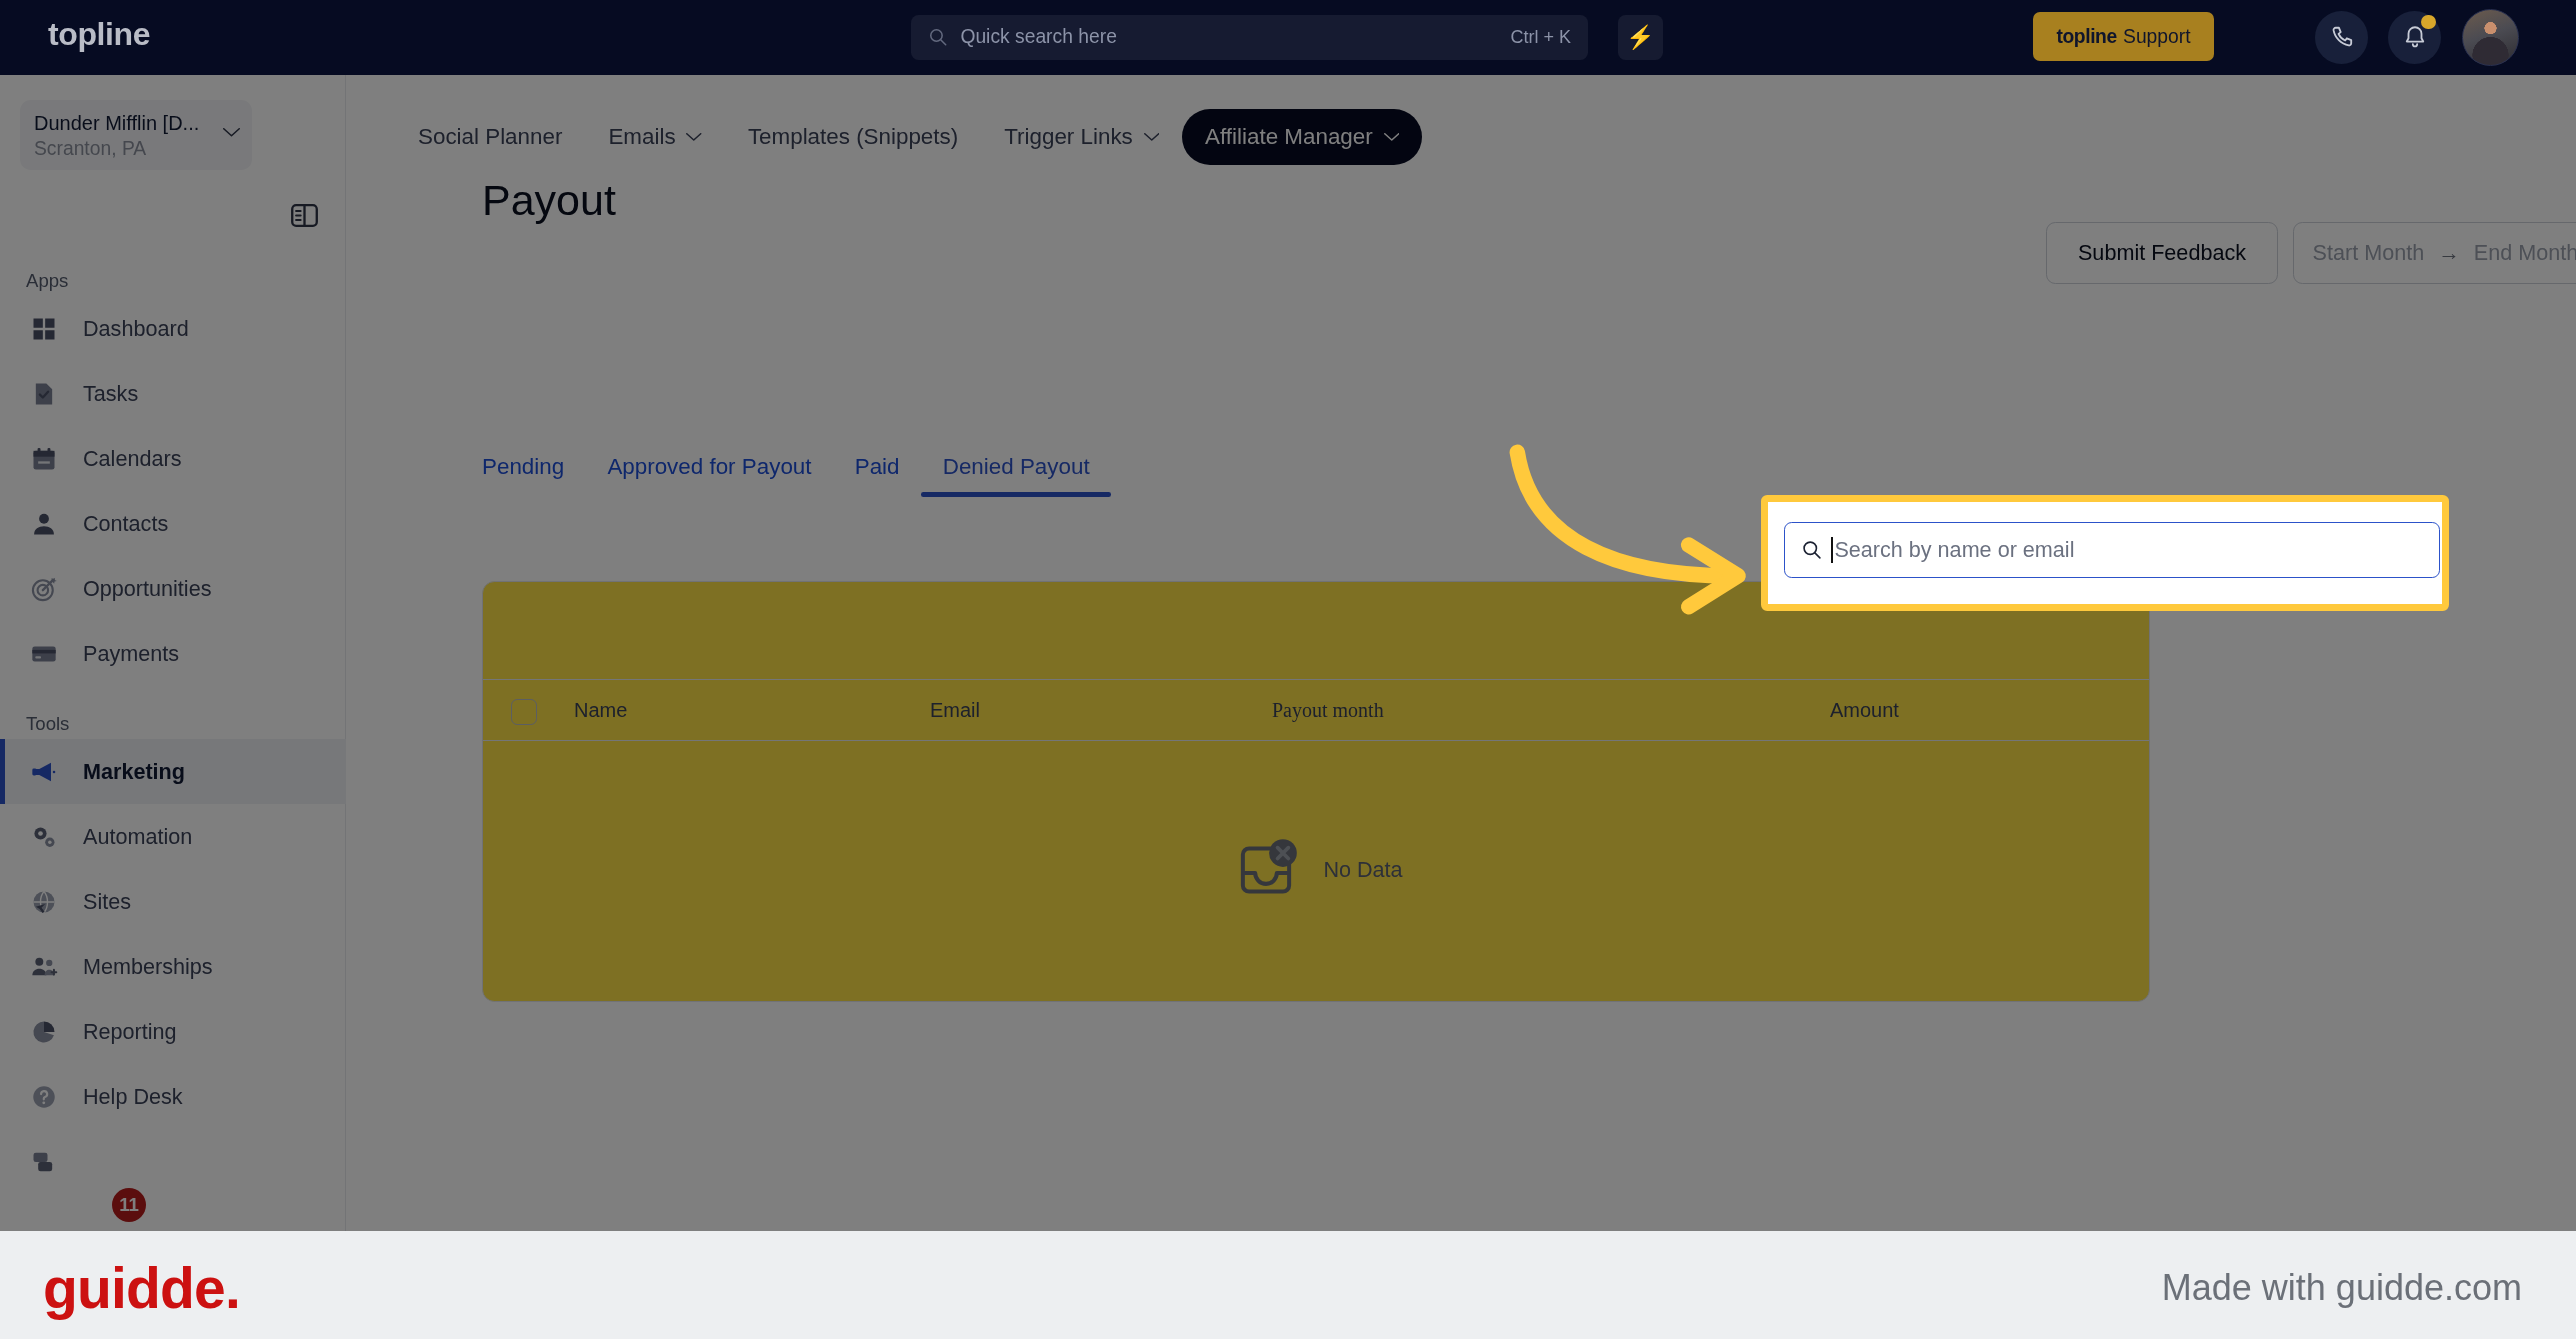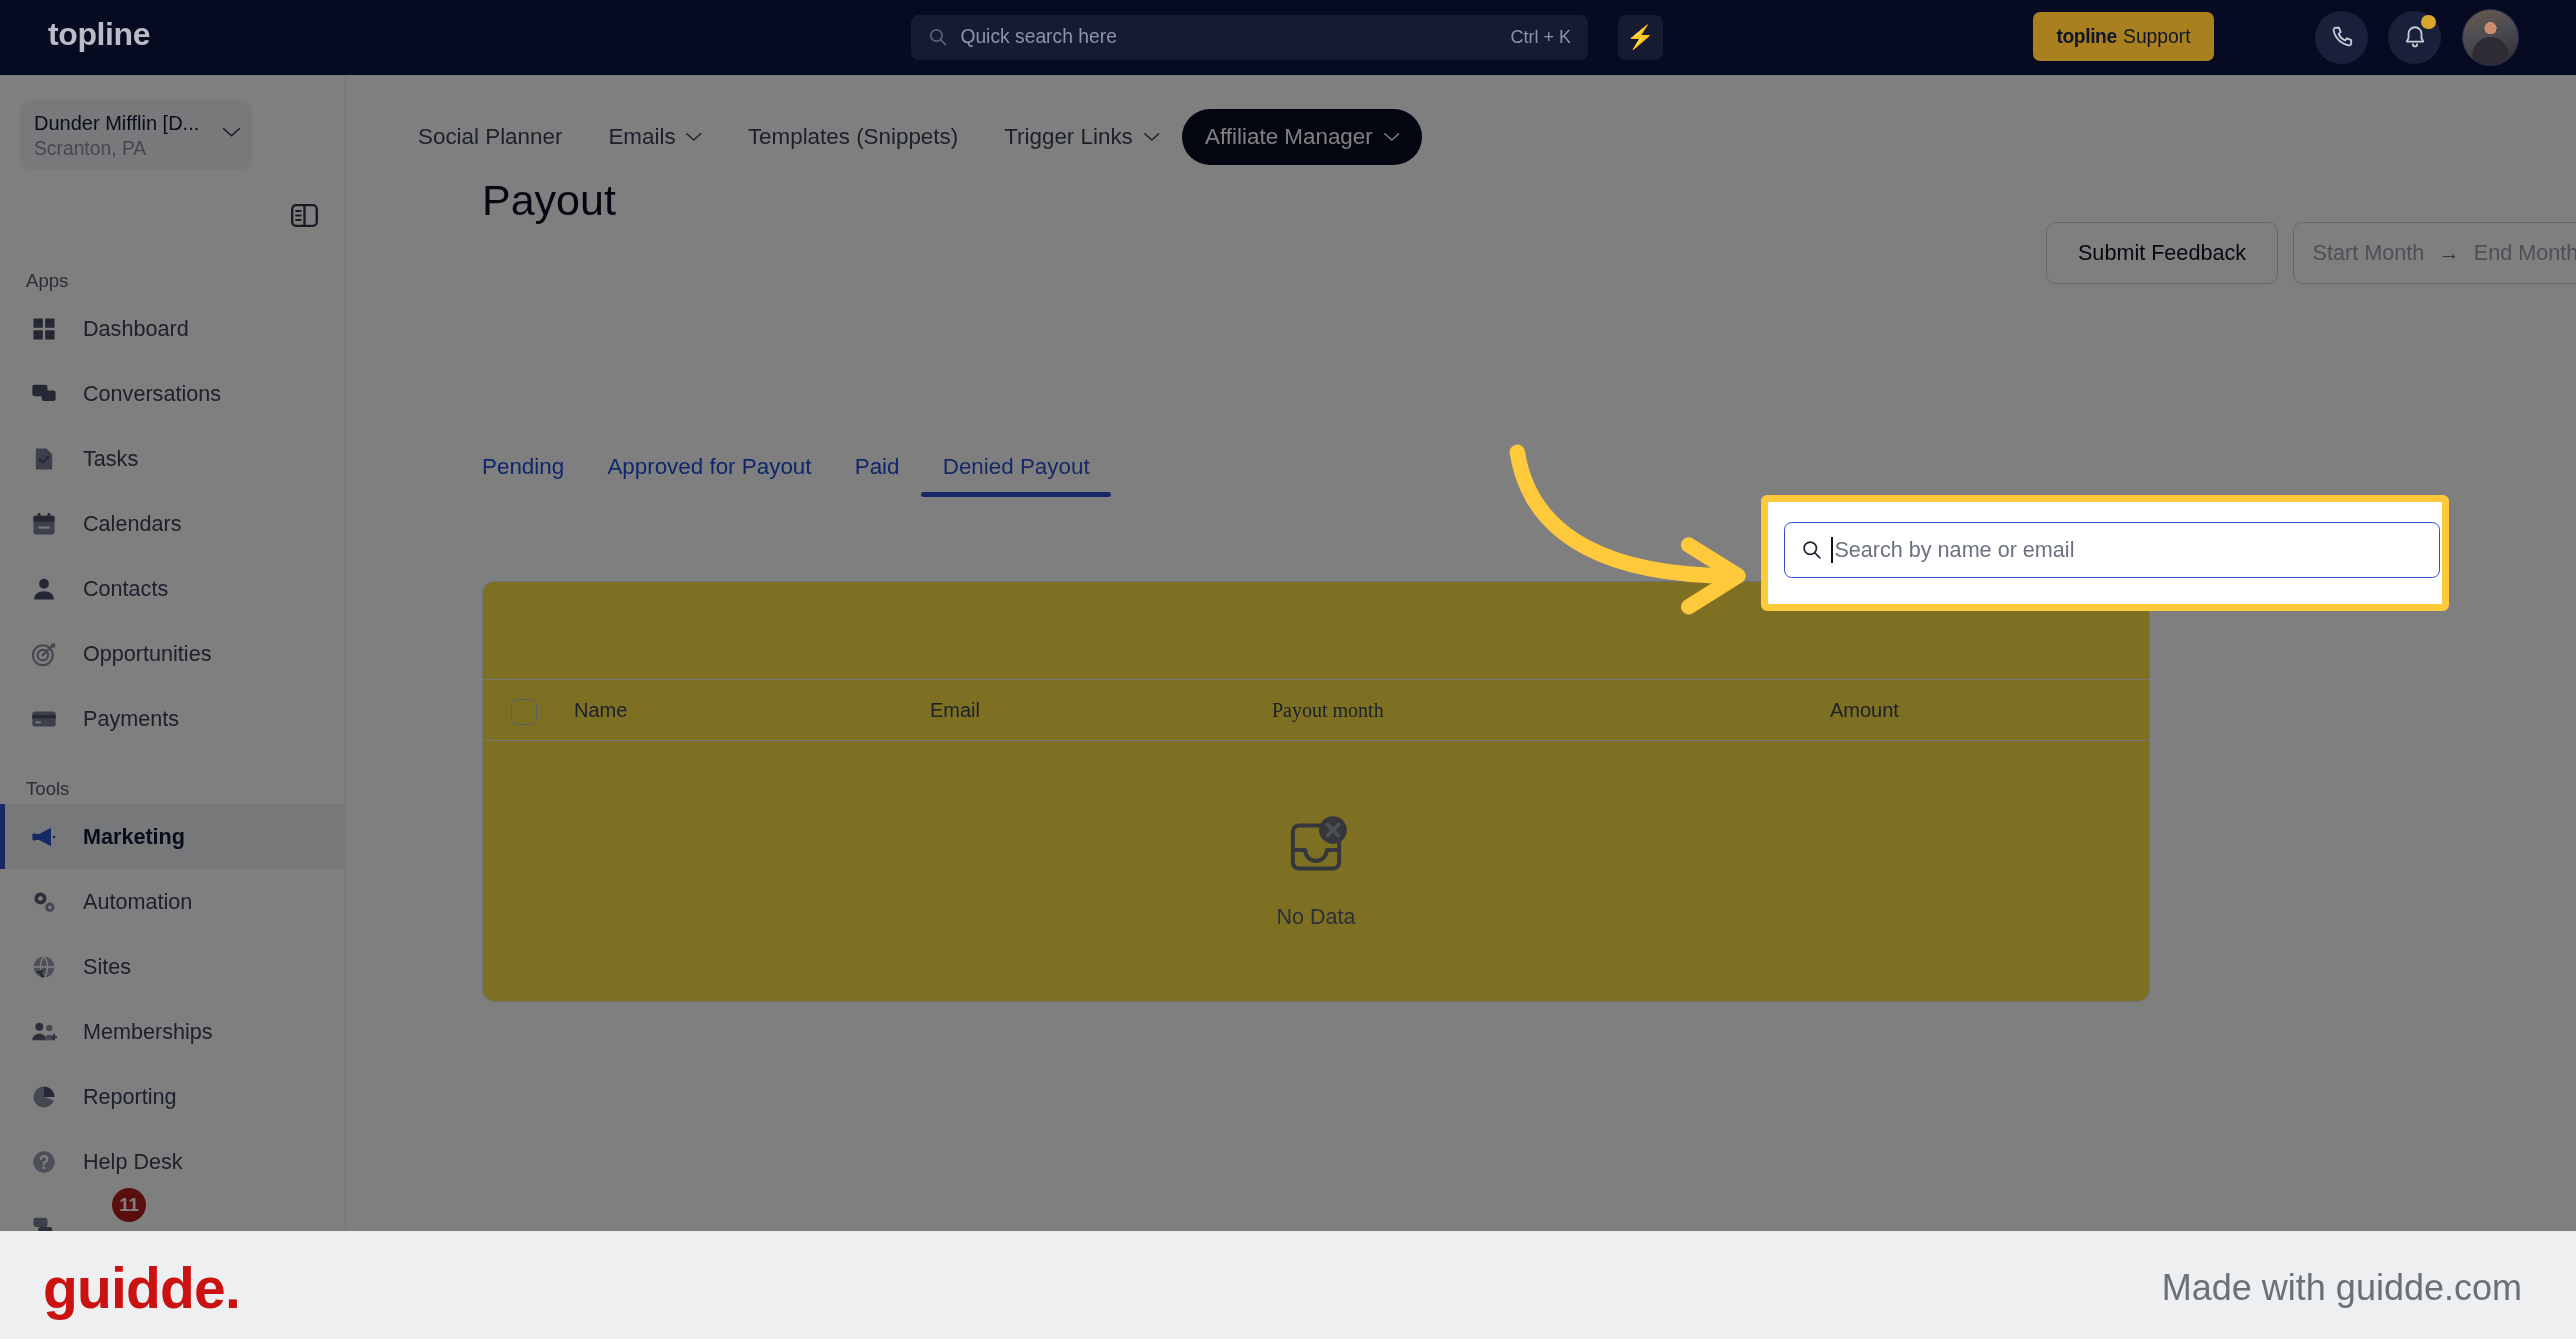--- a/index.html
+++ b/index.html
@@ -198,21 +198,21 @@
   .thead {
     height: 62px; border-top: 0.8px solid #e9ecf0; border-bottom: 0.8px solid #e9ecf0;
     display: flex; align-items: center; position: relative;
   }
   .th { font-size: 20px; color: #3b4259; position: absolute; }
   .chk {
     position: absolute; left: 28px; top: 18.6px;
     width: 26px; height: 26px; border: 1.5px solid #b7bcc6; border-radius: 6.2px;
   }
   .empty {
-    height: 258px; display: flex; flex-direction: column;
+    height: 258px; display: flex; flex-direction: row;
     align-items: center; justify-content: center; gap: 20px;
   }
   .empty svg { width: 74px; height: 74px; }
   .empty .txt { font-size: 21.6px; color: #5b6070; }
 
   
   .search-field {
     position: absolute; left: 1784px; top: 522px;
     width: 656px; height: 56px;
     border: 1.5px solid #2c52c9; border-radius: 7.7px;
@@ -296,29 +296,20 @@
 
       <div class="nav-item">
         <span class="ico">
           <svg viewBox="0 0 24 24">
               <path d="M3 3h8v8H3z M13 3h8v8h-8z M3 13h8v8H3z M13 13h8v8h-8z" fill="#4a5066"></path>
             </svg>
         </span>
         <span class="lbl">Dashboard</span>
       </div>
 
-      <div class="nav-item">
-        <span class="ico">
-          <svg viewBox="0 0 24 24">
-              <rect x="2" y="4" width="13" height="10" rx="2" fill="#4a5066"></rect>
-              <rect x="10" y="9" width="12" height="9" rx="2" fill="#4a5066"></rect>
-            </svg>
-        </span>
-        <span class="lbl">Conversations</span>
-      </div>
 
       <div class="nav-item">
         <span class="ico">
           <svg viewBox="0 0 24 24">
               <path d="M5 3h9l5 5v13H5z" fill="#7a8094"></path>
               <path d="M8.5 12.5l2.5 2.5 4.5-5" fill="none" stroke="#4a5066" stroke-width="2" stroke-linecap="round" stroke-linejoin="round"></path>
             </svg>
         </span>
         <span class="lbl">Tasks</span>
       </div>

